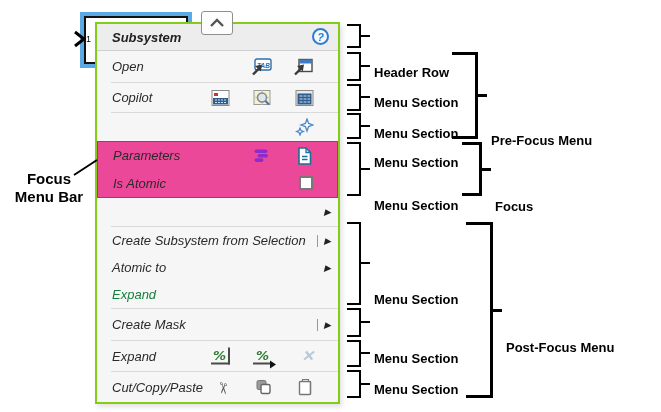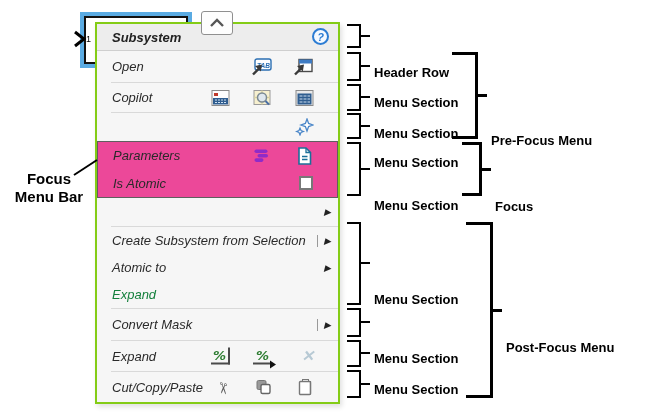--- a/index.html
+++ b/index.html
@@ -191,21 +191,21 @@
       <span>Atomic to</span>
       <span class="arr">▶</span>
     </div>
 
     <div class="mrow rh27 disabled">
       <span>Expand</span>
     </div>
     <div class="sep inset"></div>
 
     <div class="mrow rh31">
-      <span>Convert Mask</span>
+      <span>Create Mask</span>
       <span class="splitbar"></span>
       <span class="arr">▶</span>
     </div>
     <div class="sep inset"></div>
 
     <div class="mrow rh30">
       <span>Expand</span>
       <span class="mic c1">
         <span class="pctbox corner">%</span>
       </span>

